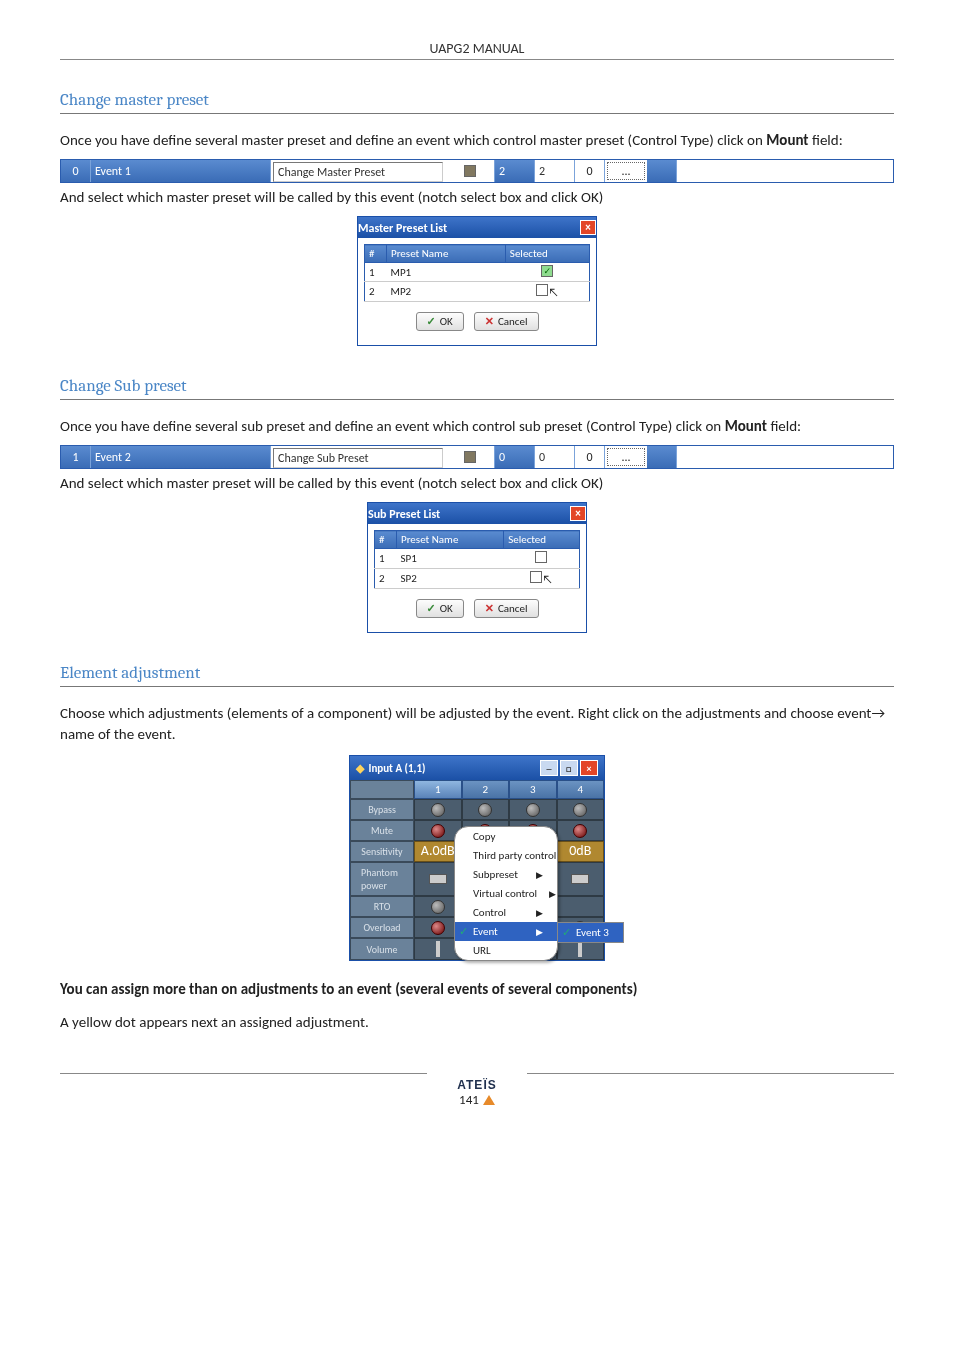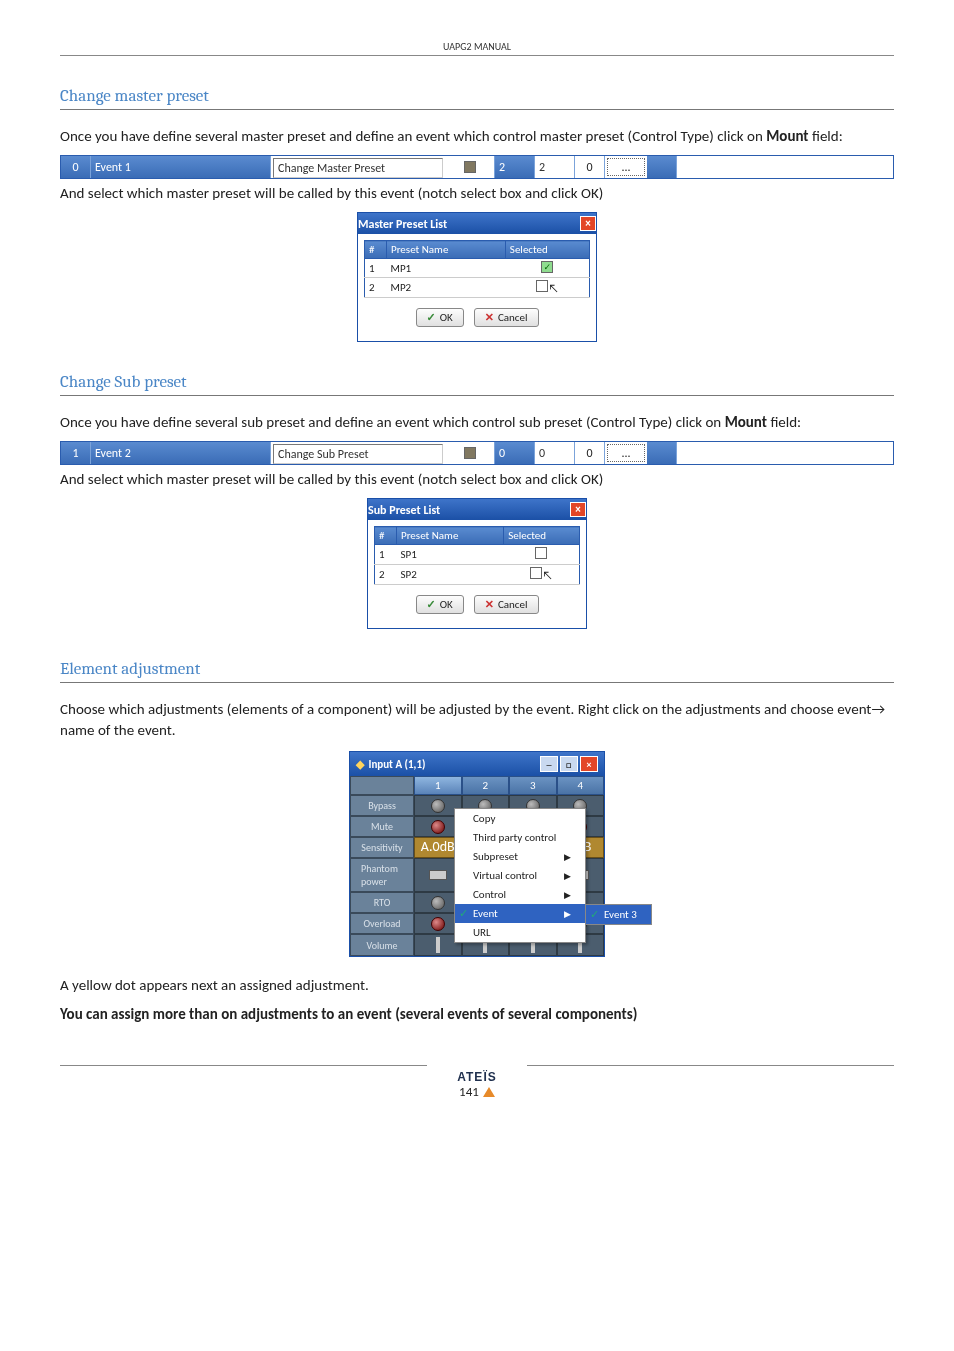--- a/index.html
+++ b/index.html
@@ -1,17 +1,17 @@
 <!DOCTYPE html>
 <html><head>
 <meta charset="utf-8">
 <style>
 * { margin: 0; padding: 0; box-sizing: border-box; }
 body { font-family: Calibri, Arial, sans-serif; font-size: 15px; color: #222; background: #fff; width: 954px; margin: 0 auto; padding: 40px 60px; }
-.header-title { text-align: center; font-size: 10px; color: #333; }
+.header-title { text-align: center; font-size: 14px; color: #333; }
 .hr-line { border: none; border-top: 1px solid #888; margin: 2px 0 4px 0; }
 .version { text-align: center; font-size: 13px; color: #333; margin-bottom: 30px; }
 .section-heading { color: #4a86c6; font-size: 17px; font-family: Cambria, serif; margin-top: 30px; margin-bottom: 4px; }
 .section-underline { border: none; border-top: 1px solid #777; margin-bottom: 16px; }
 .body-text { font-size: 15px; line-height: 1.4; margin-bottom: 8px; }
 .bold { font-weight: bold; }
 
 .event-row { display: flex; align-items: stretch; border: 1px solid #2a5cae; height: 24px; font-size: 12px; margin-bottom: 4px; }
 .event-cell { border-right: 1px solid #7ba3da; display: flex; align-items: center; padding: 0 4px; }
 .ec-num { width: 30px; background: linear-gradient(#5a8bd0,#3a6cb6); color: #fff; justify-content: center; }
@@ -295,21 +295,21 @@
             <span style="width:4px;height:16px;background:#ccc;"></span>
           </div>
         <div class="iw-cell slider-cell">
             <span style="width:4px;height:16px;background:#ccc;"></span>
           </div>
         <div class="iw-cell slider-cell">
             <span style="width:4px;height:16px;background:#ccc;"></span>
           </div>
       </div>
 
-      <div class="menu-box" style="left:104px; top:32px; width:132px;">
+      <div class="menu-box" style="left:104px; top:46px; width:104px;border-radius:14px;">
         <div class="menu-item">
             <span>Copy</span>
           </div>
         <div class="menu-item">
             <span>Third party control</span>
           </div>
         <div class="menu-item">
             <span>Subpreset</span>
             <span class="arrow">▶</span>
           </div>
@@ -330,22 +330,22 @@
               </div>
           </div>
         </div>
         <div class="menu-item">
             <span>URL</span>
           </div>
       </div>
     </div>
   </div>
 
+  <p class="body-text bold">You can assign more than on adjustments to an event (several events of several components)</p>
   <p class="body-text" style="margin-top:12px;">A yellow dot appears next an assigned adjustment.</p>
-  <p class="body-text bold">You can assign more than on adjustments to an event (several events of several components)</p>
 </div>
 
 <div class="footer">
   <div style="display:flex; align-items:flex-end;">
     <div style="flex:1;">
         <hr class="footer-line">
       </div>
     <div style="width:100px;"></div>
     <div style="flex:1;">
         <hr class="footer-line">

